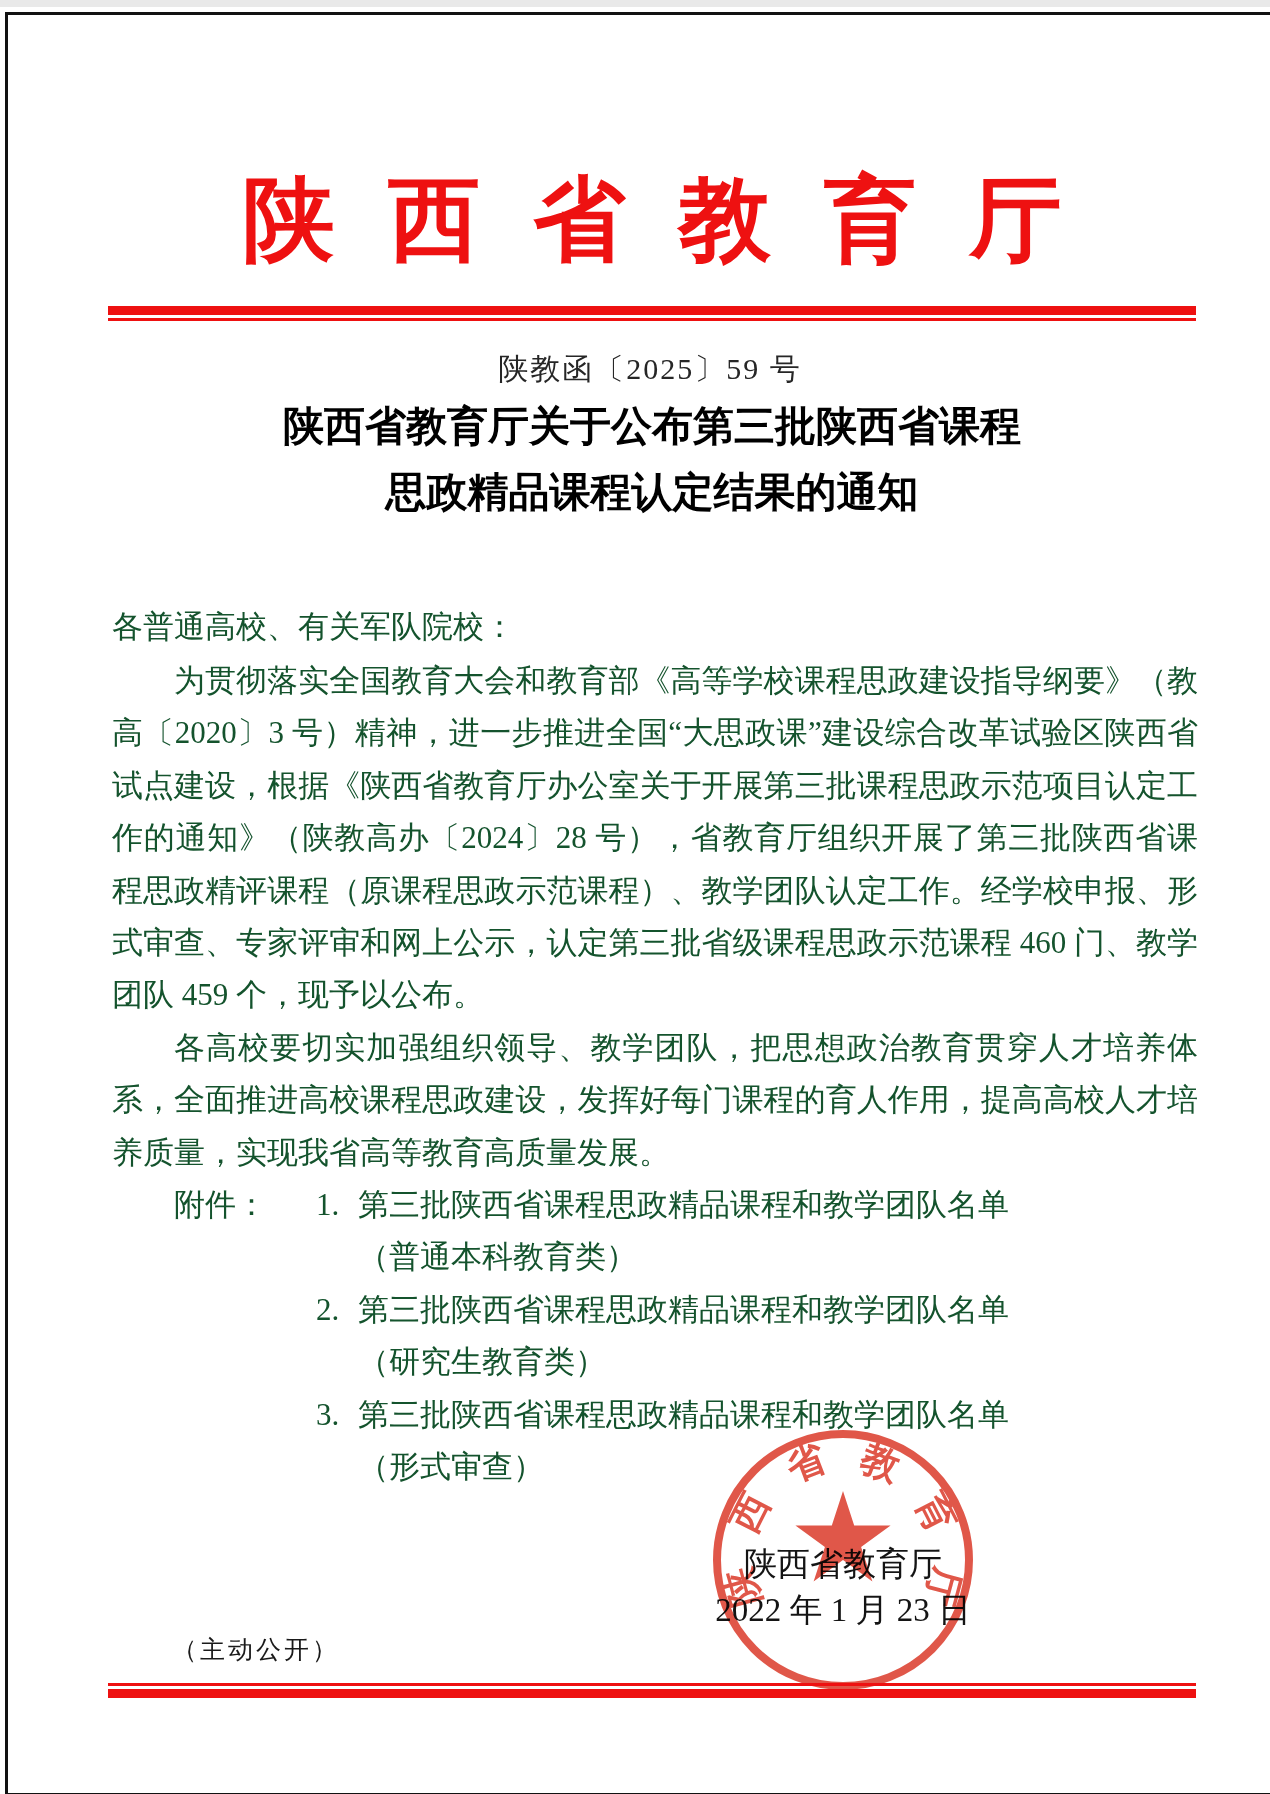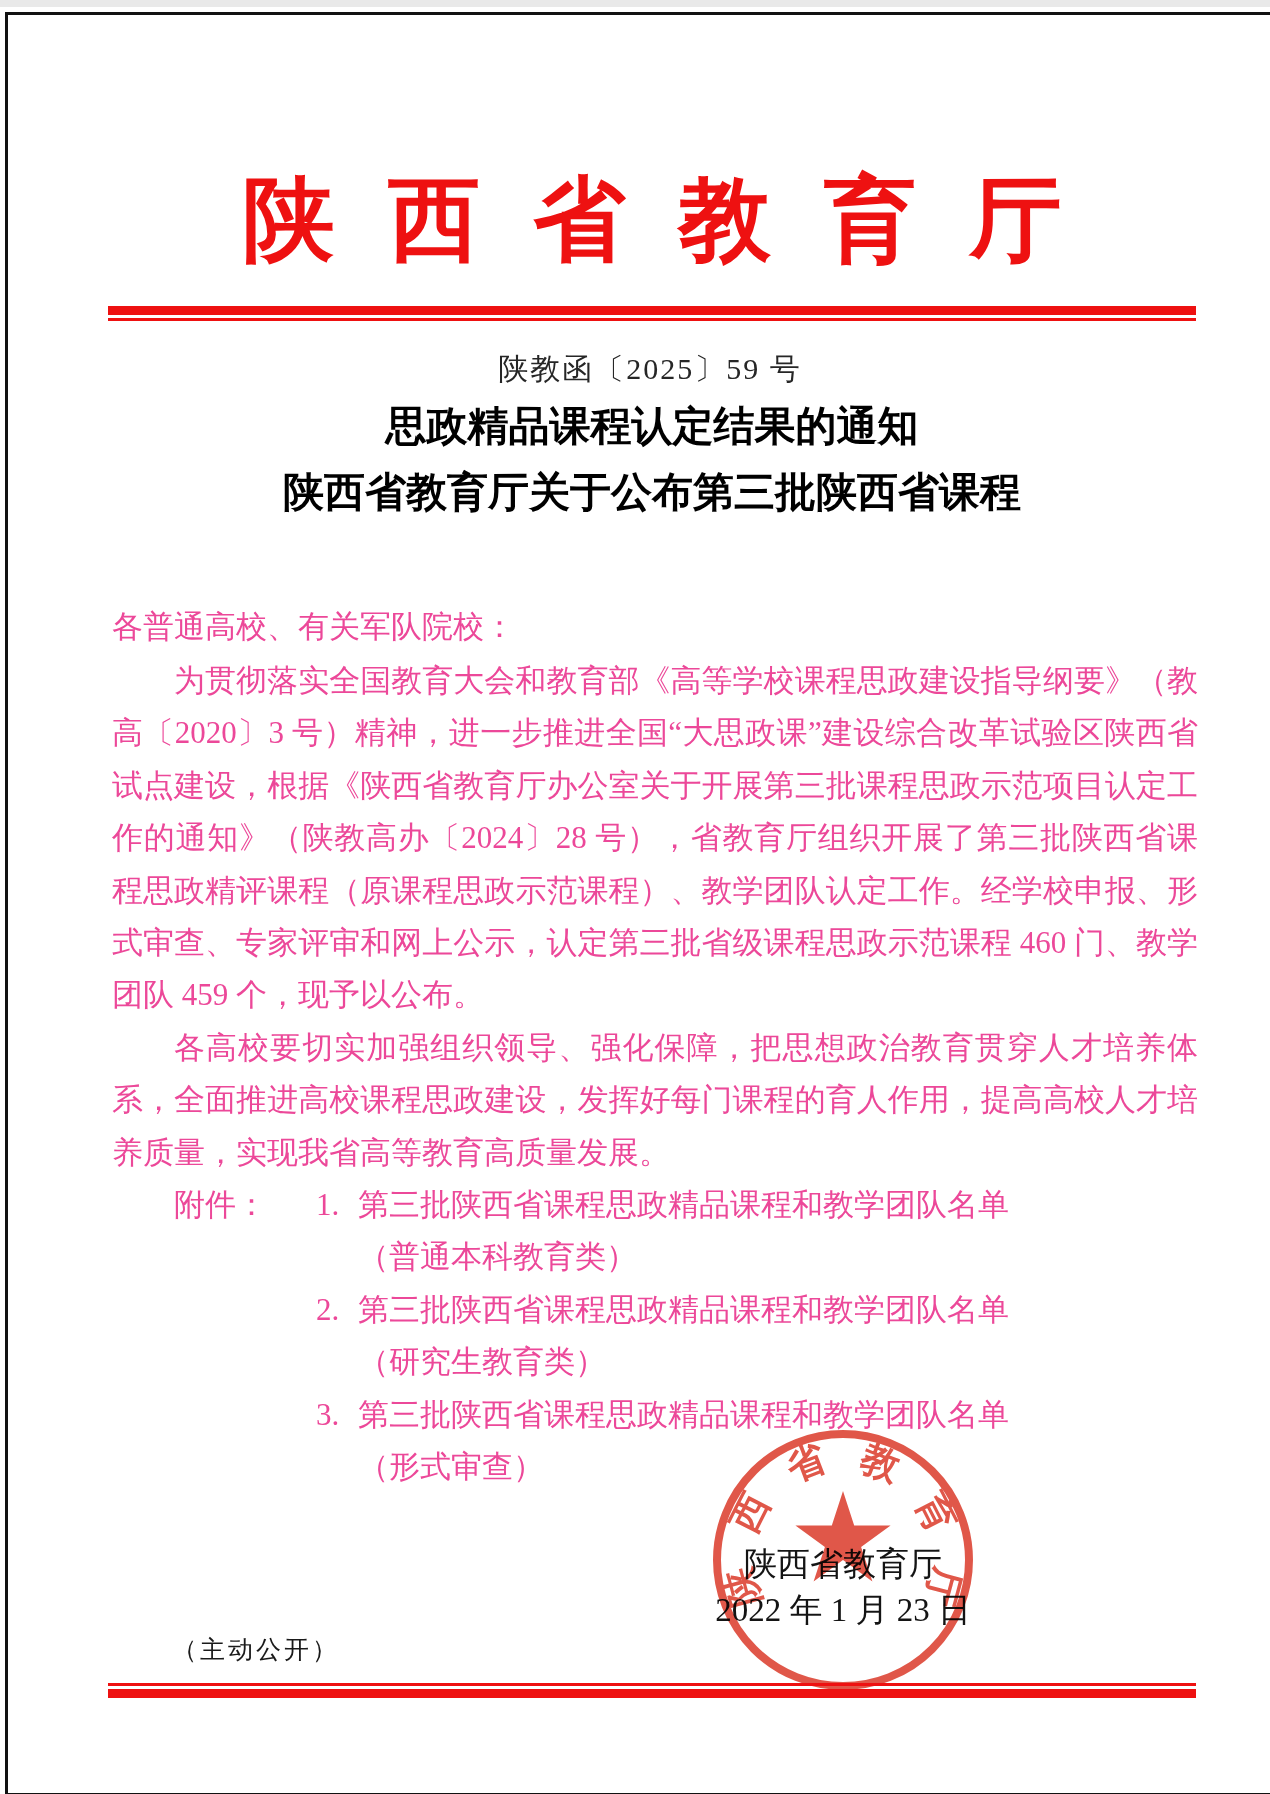--- a/index.html
+++ b/index.html
@@ -49,21 +49,21 @@
   .doc-title{
     position:absolute;top:386px;left:108px;right:106px;
     text-align:center;font-weight:700;
     font-size:41px;line-height:66px;color:#000;
   }
   
   .body-block{
     position:absolute;top:592px;left:112px;right:104px;
     font-size:31px;line-height:52.4px;
     text-align:justify;
-    color:#ec4899;
+    color:#14532d;
   }
   .salutation{line-height:56px;}
   .para{text-indent:2em;margin:0;}
   .attachments{margin-top:0;}
   .att-row{white-space:nowrap;}
   .att-first{padding-left:62px;}
   .att-label{display:inline-block;width:142px;}
   .att-item{padding-left:204px;}
   .att-no{display:inline-block;width:42px;}
   .att-category{padding-left:246px;}
@@ -101,28 +101,28 @@
 
   <div class="rule rule-top">
     <div class="thick"></div>
       <div class="gap"></div>
       <div class="thin"></div>
   </div>
 
   <div class="doc-number">陕教函〔2025〕59 号</div>
 
   <div class="doc-title">
+    <div>陕西省教育厅关于公布第三批陕西省课程</div>
     <div>思政精品课程认定结果的通知</div>
-    <div>陕西省教育厅关于公布第三批陕西省课程</div>
   </div>
 
   <div class="body-block">
     <div class="salutation">各普通高校、有关军队院校：</div>
     <p class="para">为贯彻落实全国教育大会和教育部《高等学校课程思政建设指导纲要》（教高〔2020〕3 号）精神，进一步推进全国“大思政课”建设综合改革试验区陕西省试点建设，根据《陕西省教育厅办公室关于开展第三批课程思政示范项目认定工作的通知》（陕教高办〔2024〕28 号），省教育厅组织开展了第三批陕西省课程思政精评课程（原课程思政示范课程）、教学团队认定工作。经学校申报、形式审查、专家评审和网上公示，认定第三批省级课程思政示范课程 460 门、教学团队 459 个，现予以公布。</p>
-    <p class="para">各高校要切实加强组织领导、强化保障，把思想政治教育贯穿人才培养体系，全面推进高校课程思政建设，发挥好每门课程的育人作用，提高高校人才培养质量，实现我省高等教育高质量发展。</p>
+    <p class="para">各高校要切实加强组织领导、教学团队，把思想政治教育贯穿人才培养体系，全面推进高校课程思政建设，发挥好每门课程的育人作用，提高高校人才培养质量，实现我省高等教育高质量发展。</p>
 
     <div class="attachments">
       <div class="att-row att-first">
         <span class="att-label">附件：</span><span class="att-no">1.</span><span>第三批陕西省课程思政精品课程和教学团队名单</span>
       </div>
       <div class="att-row att-category">（普通本科教育类）</div>
       <div class="att-row att-item">
         <span class="att-no">2.</span><span>第三批陕西省课程思政精品课程和教学团队名单</span>
       </div>
       <div class="att-row att-category">（研究生教育类）</div>

